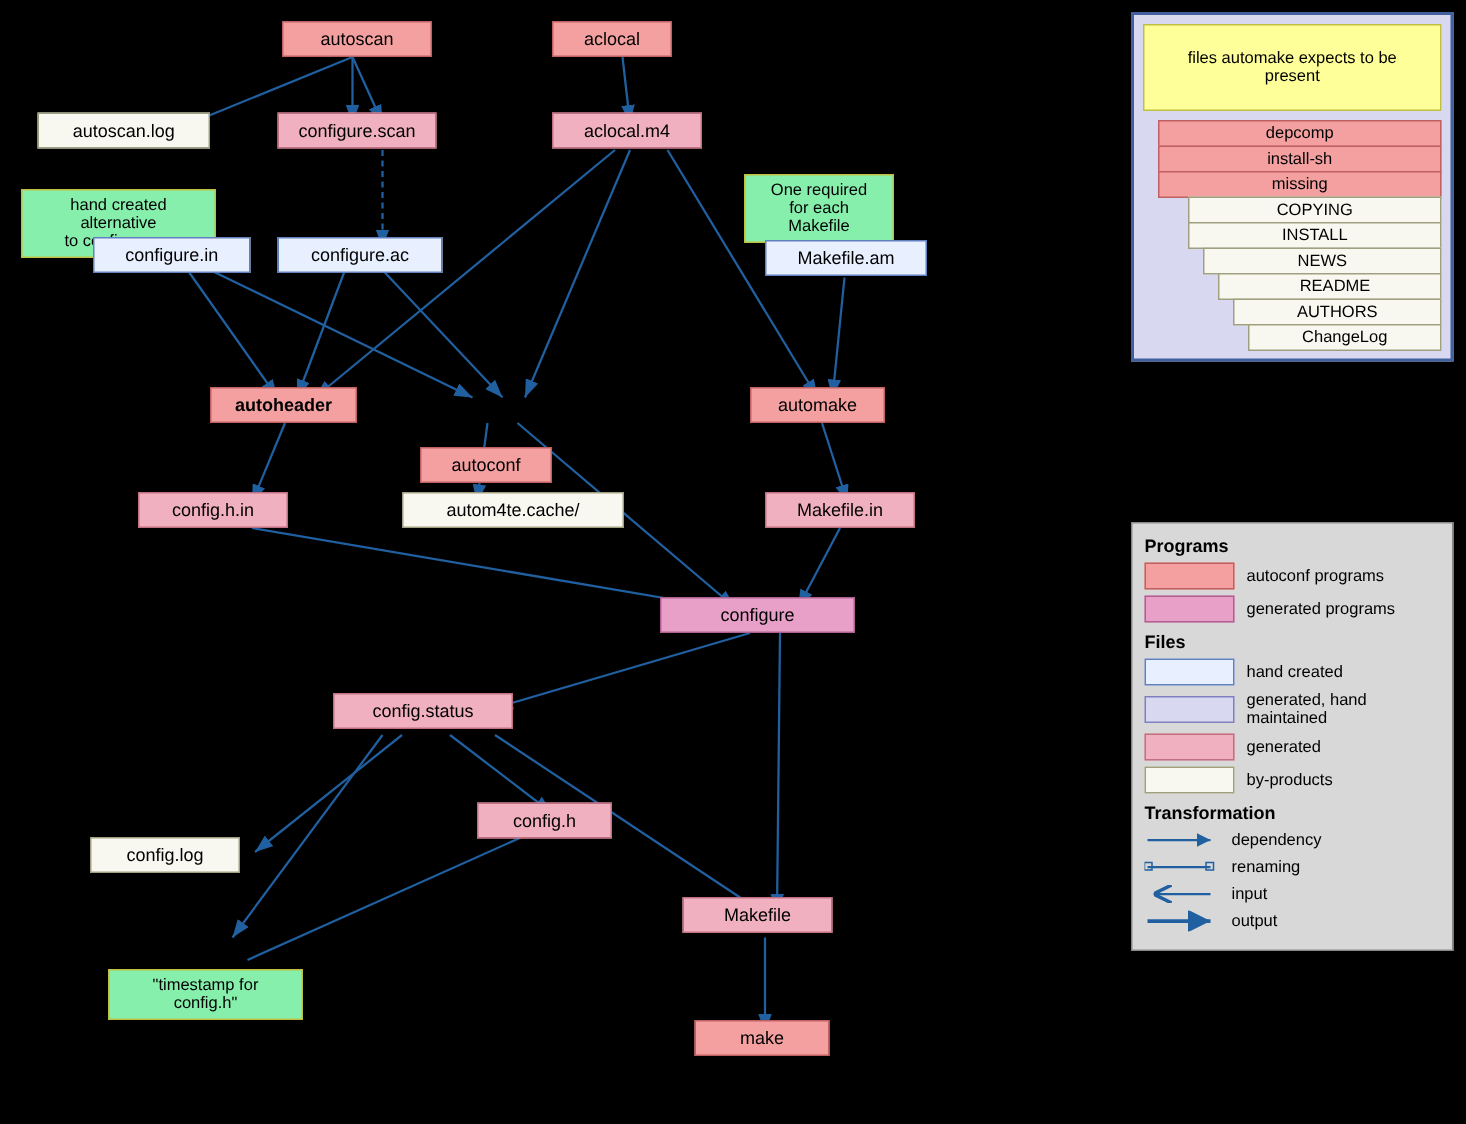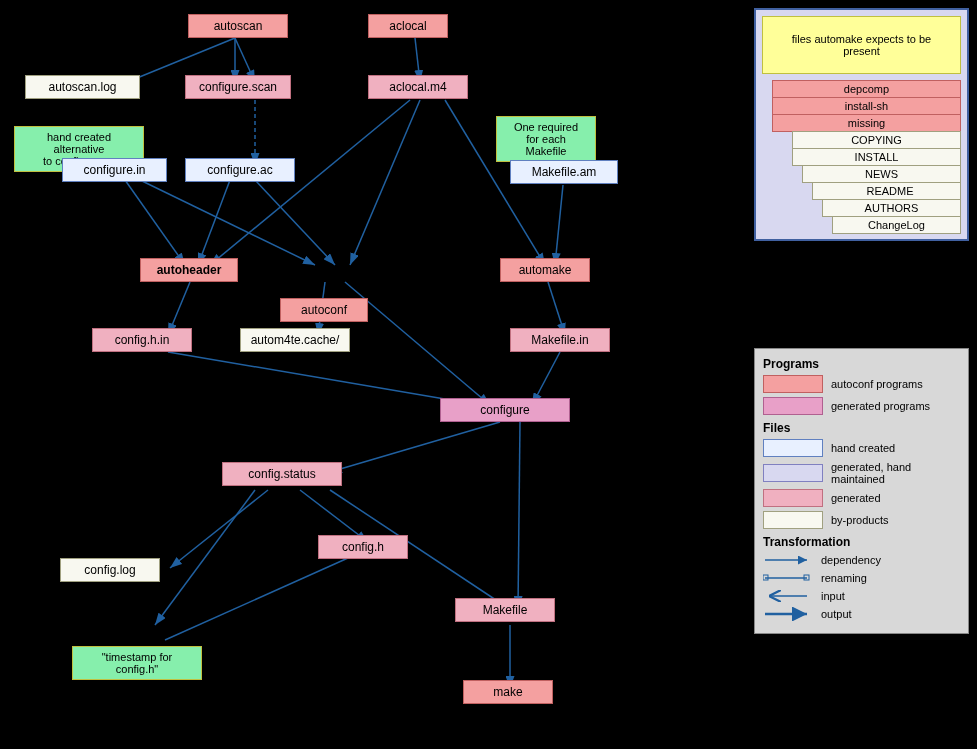--- a/index.html
+++ b/index.html
@@ -237,21 +237,21 @@
   </div>
 
   <div class="node node-autoconf" style="left:500px;top:258px;width:90px;">
     <span>automake</span>
   </div>
 
   <div class="node node-generated" style="left:92px;top:328px;width:100px;">
     <span>config.h.in</span>
   </div>
 
-  <div class="node node-byproduct" style="left:240px;top:328px;width:110px;">
+  <div class="node node-byproduct" style="left:268px;top:328px;width:148px;">
     <span>autom4te.cache/</span>
   </div>
 
   <div class="node node-generated" style="left:510px;top:328px;width:100px;">
     <span>Makefile.in</span>
   </div>
 
   <div class="node node-generated-prog" style="left:440px;top:398px;width:130px;">
     <span>configure</span>
   </div>

